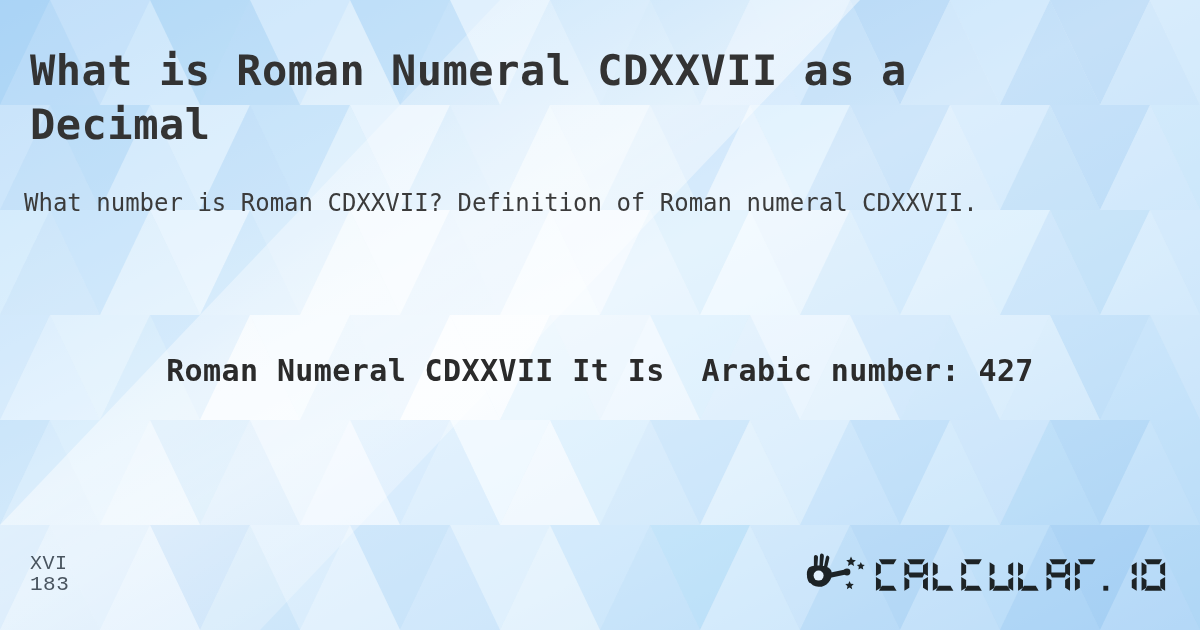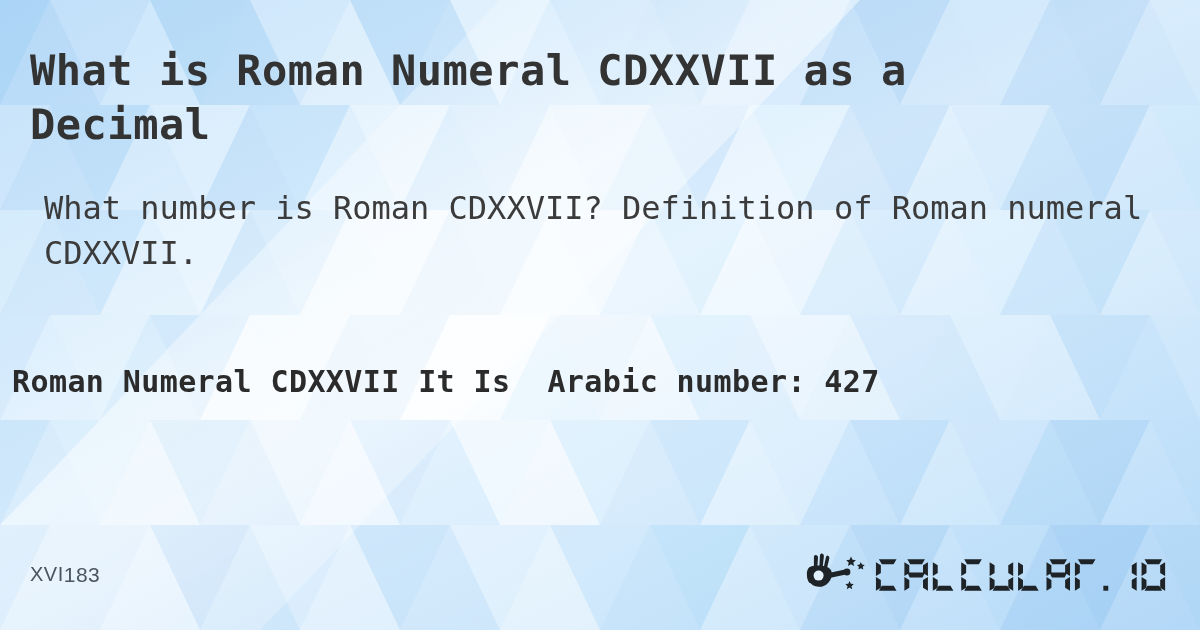--- a/index.html
+++ b/index.html
@@ -46,37 +46,38 @@
     font-weight: bold;
     font-size: 42px;
     line-height: 1.28;
     letter-spacing: 0.5px;
     color: #333333;
     text-rendering: geometricPrecision;
   }
 
   #page-subtitle {
     position: absolute;
-    left: 44px;
+    left: 24px;
     top: 186px;
     width: 1110px;
     margin: 0;
     font-family: "DejaVu Sans Mono", monospace;
     font-weight: normal;
-    font-size: 32px;
+    font-size: 24px;
     line-height: 1.42;
     color: #3b3b3b;
   }
 
   #result-line {
     position: absolute;
     left: 0;
     right: 0;
     top: 352px;
-    margin: 12px;
+    text-align: center;
+    margin: 1px;
     font-family: "DejaVu Sans Mono", monospace;
     font-weight: bold;
     font-size: 30px;
     line-height: 1.2;
     letter-spacing: 0.4px;
     color: #2b2b2b;
     white-space: pre;
   }
 
   
@@ -94,23 +95,24 @@
   }
 
   .footer-left {
     display: flex;
     align-items: center;
     gap: 18px;
   }
 
   #brand-mark {
     display: flex;
+    flex-direction: column;
     align-items: flex-start;
     justify-content: center;
-    font-family: Liberation Sans, sans-serif;
+    font-family: Liberation Mono, monospace;
     font-weight: normal;
     font-size: 20px;
     line-height: 1.05;
     color: #4a5560;
     letter-spacing: 0.5px;
   }
   #brand-mark .mark-bottom { font-size: 21px; }
 
   #footer-title {
     font-family: "DejaVu Sans Mono", monospace;

